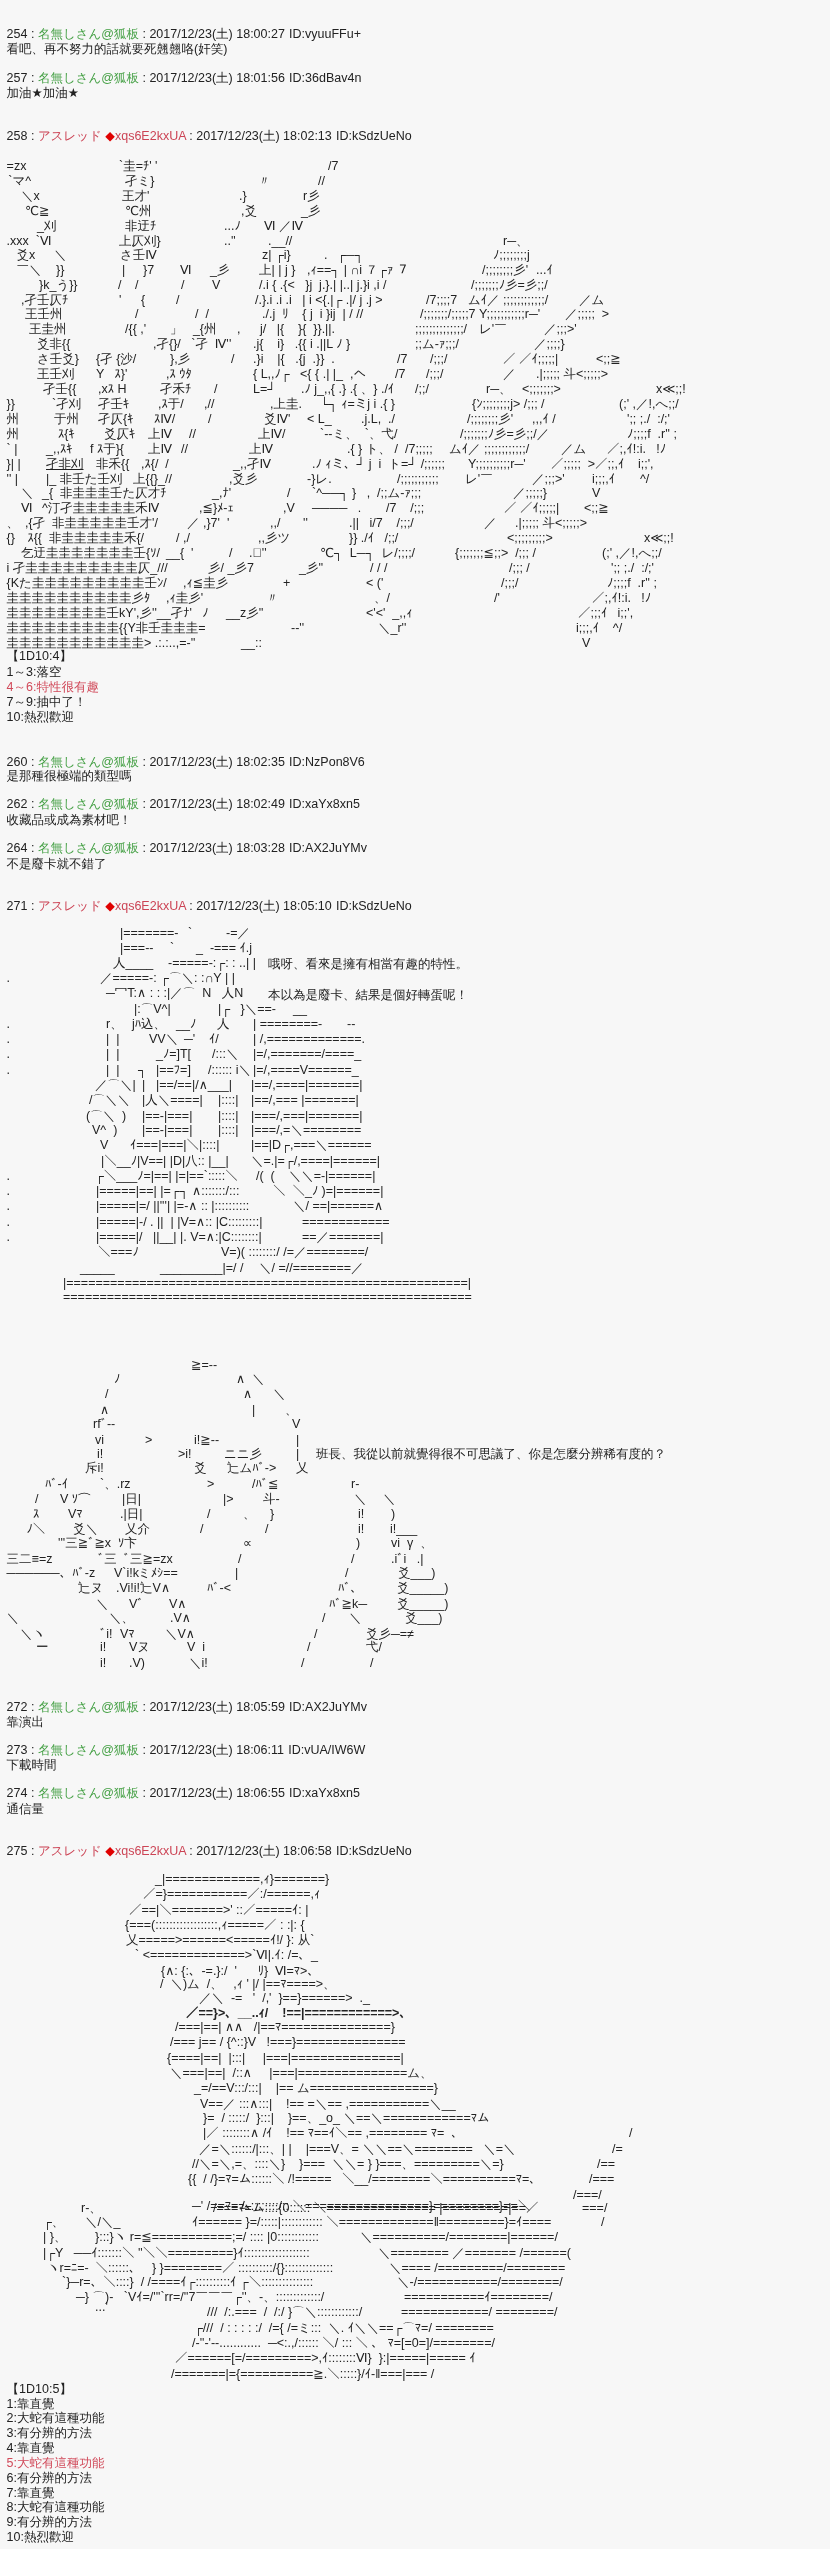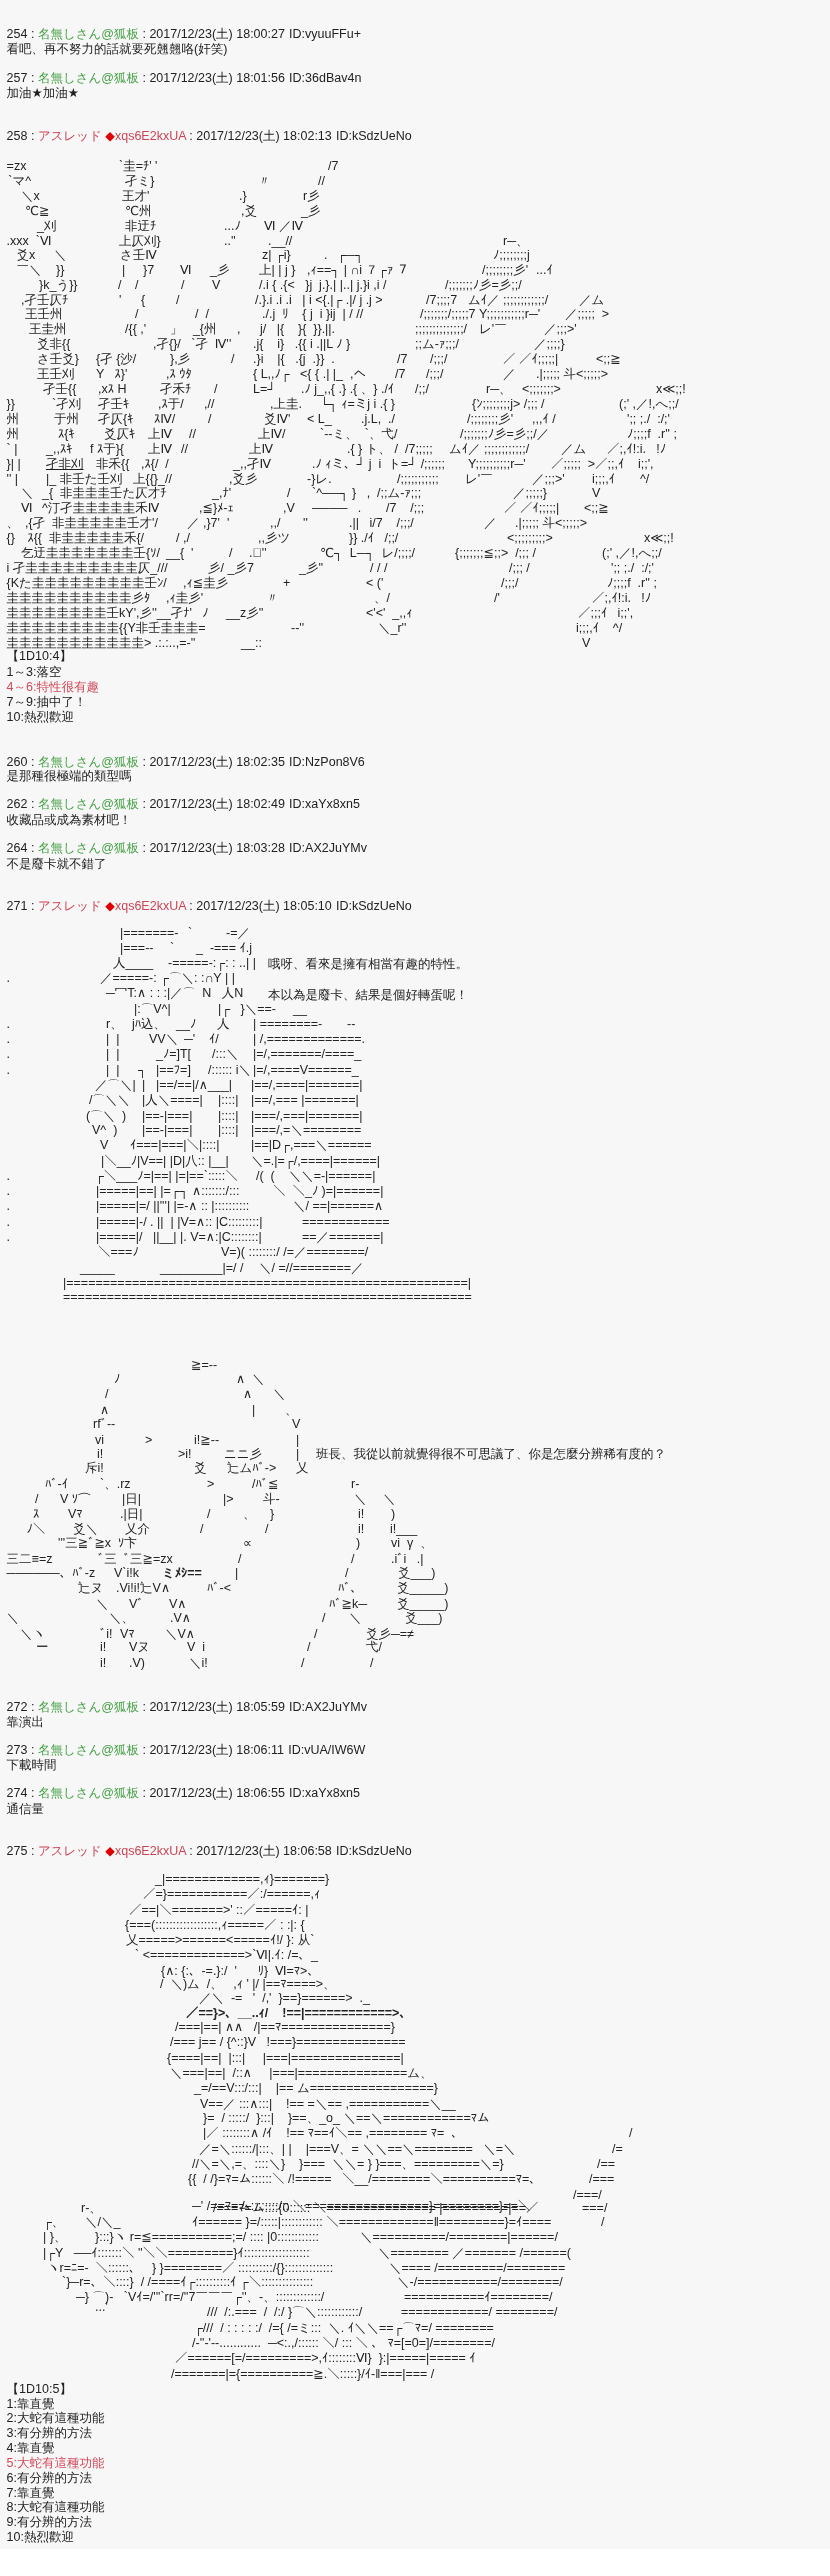--- a/index.html
+++ b/index.html
@@ -72,21 +72,21 @@
       <span class="aa" style="left: 259px; top: 263px;">上| | j }</span>
       <span class="aa" style="left: 307px; top: 263px;">,ｨ==┐ | ∩i ７┌ｧ ７</span>
       <span class="aa" style="left: 482px; top: 263px;">/;;;;;;;;彡'</span>
       <span class="aa" style="left: 536px; top: 263px;">...ｲ</span>
       <span class="aa" style="left: 39px; top: 278px;">}k_う}}</span>
       <span class="aa" style="left: 118px; top: 278px;">/</span>
       <span class="aa" style="left: 135px; top: 278px;">/</span>
       <span class="aa" style="left: 181px; top: 278px;">/</span>
       <span class="aa" style="left: 212px; top: 278px;">V</span>
       <span class="aa" style="left: 259px; top: 278px;">/.i { .{&lt;   }j  j.}.| |..| j.}i ,i /</span>
-      <span class="aa" style="left: 445px; top: 278px;">/;;;;;;;ﾉ彡=彡;;/</span>
+      <span class="aa" style="left: 471px; top: 278px;">/;;;;;;;ﾉ彡=彡;;/</span>
       <span class="aa" style="left: 21px; top: 293px;">,孑壬仄ﾁ</span>
       <span class="aa" style="left: 119px; top: 293px;">'</span>
       <span class="aa" style="left: 141px; top: 293px;">{</span>
       <span class="aa" style="left: 176px; top: 293px;">/</span>
       <span class="aa" style="left: 255px; top: 293px;">/.}.i .i .i   | i &lt;{.|┌ .|/ j .j &gt;</span>
       <span class="aa" style="left: 426px; top: 293px;">/7;;;;7</span>
       <span class="aa" style="left: 468px; top: 293px;">ムｲ／ ;;;;;;;;;;;;/</span>
       <span class="aa" style="left: 579px; top: 293px;">／ム</span>
       <span class="aa" style="left: 25px; top: 307px;">王壬州</span>
       <span class="aa" style="left: 135px; top: 307px;">/</span>
@@ -416,21 +416,21 @@
       <span class="aa" style="left: 243px; top: 1536px;">∝</span>
       <span class="aa" style="left: 356px; top: 1536px;">)</span>
       <span class="aa" style="left: 391px; top: 1536px;">vi  γ  、</span>
       <span class="aa" style="left: 6.6px; top: 1552px;">三二≡=z</span>
       <span class="aa" style="left: 98px; top: 1552px;">ﾞ三  ﾞ三≧=zx</span>
       <span class="aa" style="left: 238px; top: 1552px;">/</span>
       <span class="aa" style="left: 351px; top: 1552px;">/</span>
       <span class="aa" style="left: 391px; top: 1552px;">.iﾞi   .|</span>
       <span class="aa" style="left: 6.6px; top: 1566px;">──────、ﾊﾞ-z</span>
       <span class="aa" style="left: 114px; top: 1566px;">V`i!k</span>
-      <span class="aa" style="left: 162px; top: 1566px; font-weight: bold;">ミﾒｼ==</span>
+      <span class="aa" style="left: 138px; top: 1566px;">ミﾒｼ==</span>
       <span class="aa" style="left: 235px; top: 1566px;">|</span>
       <span class="aa" style="left: 345px; top: 1566px;">/</span>
       <span class="aa" style="left: 398px; top: 1566px;">爻___)</span>
       <span class="aa" style="left: 78px; top: 1581px;">辷ヌ</span>
       <span class="aa" style="left: 116px; top: 1581px;">.Vi!i!辷V∧</span>
       <span class="aa" style="left: 207px; top: 1581px;">ﾊﾞ-&lt;</span>
       <span class="aa" style="left: 338px; top: 1581px;">ﾊﾞ、</span>
       <span class="aa" style="left: 397px; top: 1581px;">爻_____)</span>
       <span class="aa" style="left: 96px; top: 1597px;">＼</span>
       <span class="aa" style="left: 129px; top: 1597px;">Vﾞ</span>

